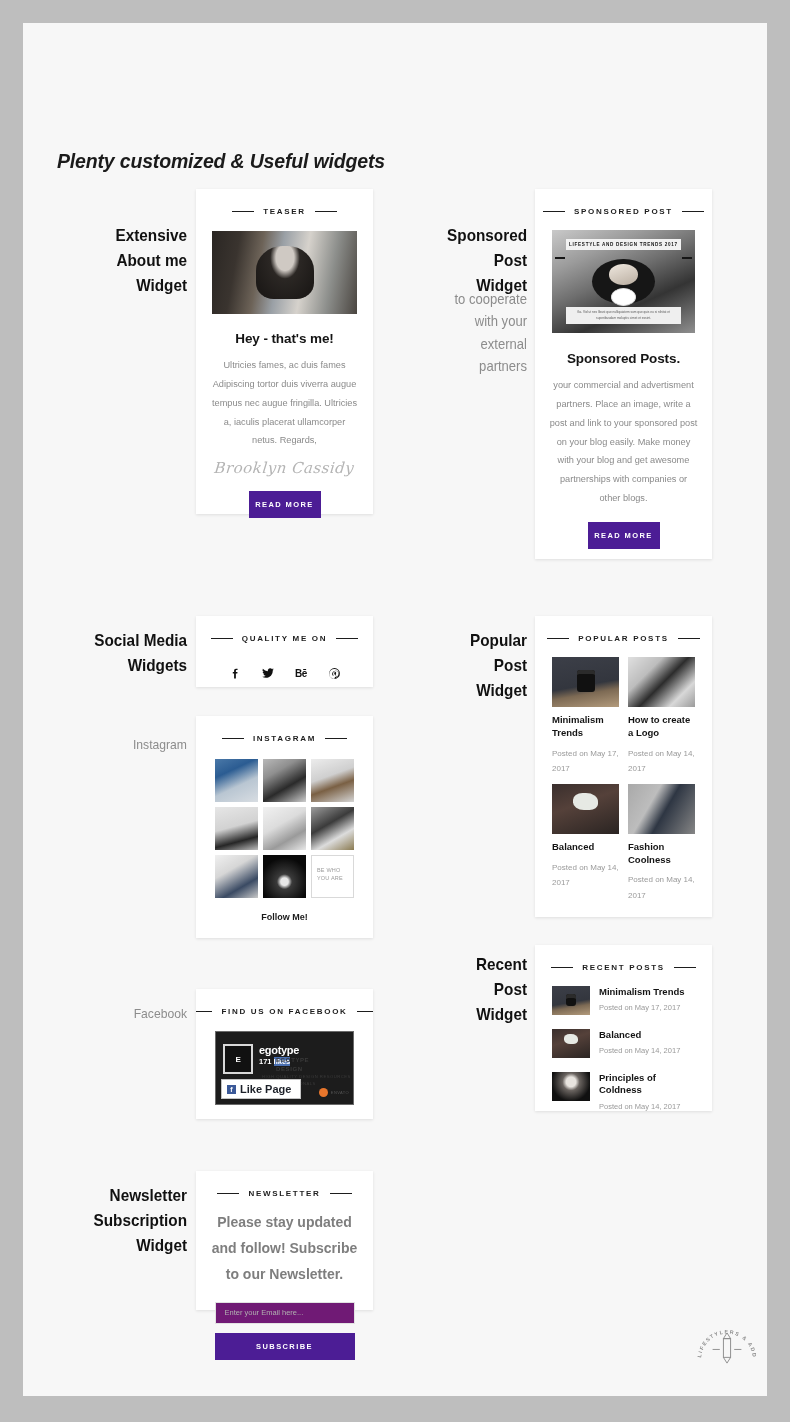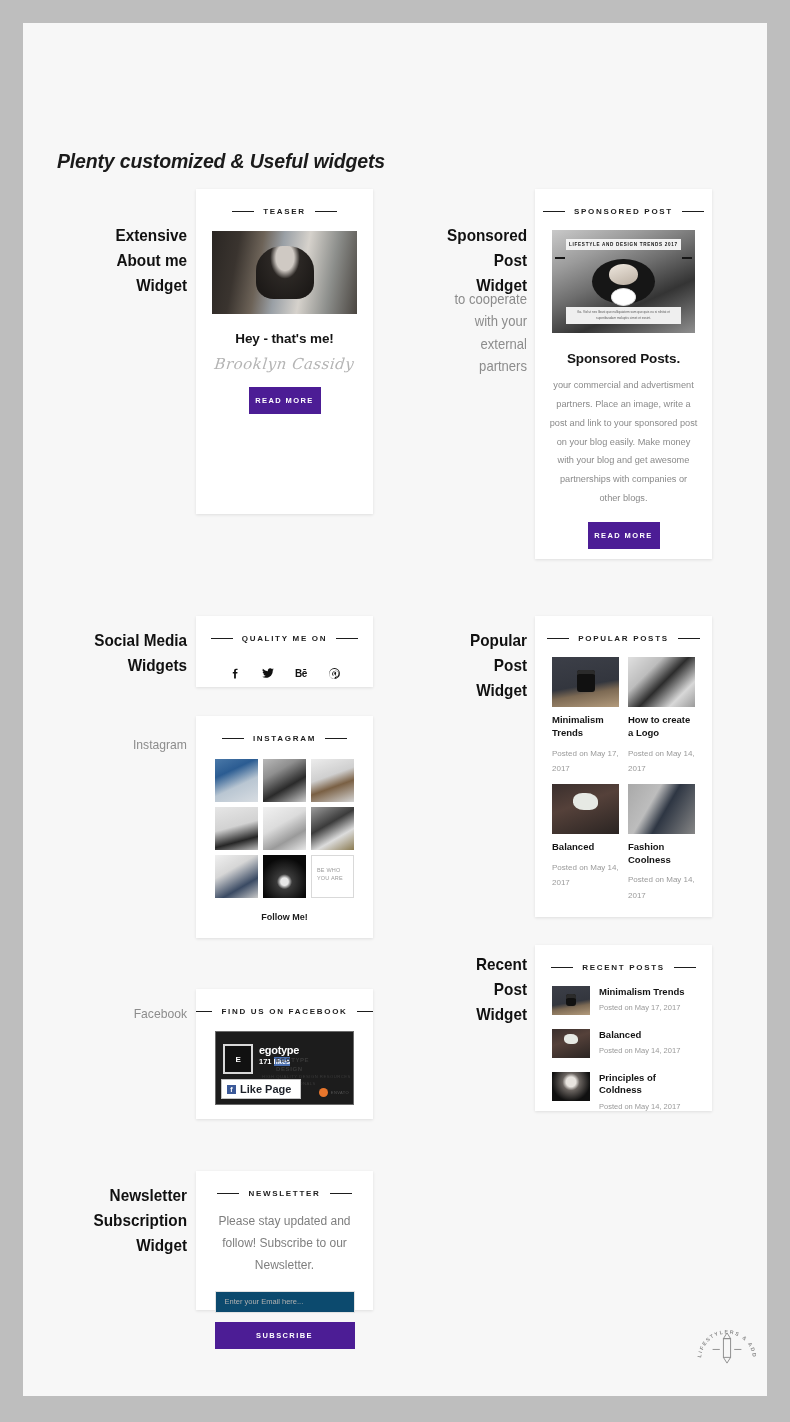--- a/index.html
+++ b/index.html
@@ -184,21 +184,21 @@
   
   .rrow { display: flex; gap: 9px; padding: 0 17px; margin-top: 14px; align-items: flex-start; }
   .rthumb { width: 38px; height: 29px; flex: 0 0 38px; overflow: hidden; position: relative; }
   .rtitle { font-size: 9.5px; font-weight: bold; color: #141414; line-height: 1.3; }
   .rdate { font-size: 7.5px; color: #9a9a9a; margin-top: 5px; }
 
   
   .nlinput {
     display: block; width: 140px; height: 22px;
     margin: 14px auto 0; border: 1px solid #e2e2e2;
-    background: #0c4a6e; font-size: 7.5px; color: #a9a9a9;
+    background: #701a75; font-size: 7.5px; color: #a9a9a9;
     padding: 0 9px; font-family: inherit;
   }
   .nlinput::placeholder { color: #b0b0b0; }
   .nlbtn { width: 140px; margin: 9px auto 0; }
 
   
   .logo { position: absolute; left: 668px; top: 1289px; width: 72px; height: 72px; }
 
   
   .ph { width: 100%; height: 100%; position: absolute; inset: 0; }
@@ -245,20 +245,21 @@
   <div class="card" style="left:173px;top:166px;width:177px;height:325px;">
     <div class="wtitle">
       <span class="ln"></span>
       <span class="tx">TEASER</span>
       <span class="ln"></span>
     </div>
     <div class="imgbox" style="margin:15px 16px 0;height:83px;">
       <div class="ph ph-teaser"></div>
     </div>
     <div class="h3" style="margin-top:17px;">Hey - that's me!</div>
+    <div class="body" style="margin-top:10px;">Ultricies fames, ac duis fames Adipiscing tortor duis viverra augue tempus nec augue fringilla. Ultricies a, iaculis placerat ullamcorper netus. Regards,</div>
     <div class="sig" style="margin-top:9px;">Brooklyn Cassidy</div>
     <button class="btn" style="width:72px;margin:14px auto 0;">READ MORE</button>
   </div>
 
   <div class="seclabel" style="left:340px;top:200px;width:164px;">
     <div>Sponsored</div>
     <div>Post</div>
     <div>Widget</div>
   </div>
   <div class="seclabel sub" style="left:340px;top:265px;width:164px;">
@@ -494,21 +495,21 @@
     <div>Subscription</div>
     <div>Widget</div>
   </div>
 
   <div class="card" style="left:173px;top:1148px;width:177px;height:139px;">
     <div class="wtitle">
       <span class="ln"></span>
       <span class="tx">NEWSLETTER</span>
       <span class="ln"></span>
     </div>
-    <div class="body" style="margin-top:12px;line-height:1.85;font-size:12px;color:#7e7e7e;">Please stay updated and follow! Subscribe to our Newsletter.</div>
+    <div class="body" style="margin-top:12px;line-height:1.85;font-size:14px;color:#7e7e7e;font-weight:bold;">Please stay updated and follow! Subscribe to our Newsletter.</div>
     <input class="nlinput" type="text" placeholder="Enter your Email here..." style="">
     <button class="btn nlbtn">SUBSCRIBE</button>
   </div>
 
   <div class="logo">
     <svg viewBox="0 0 100 100" width="72" height="72">
       <defs>
           <path id="arc" d="M 14,66 A 36,36 0 1 1 86,66"></path>
         </defs>
       <text font-size="7.2" fill="#8b8b8b" letter-spacing="2.1" font-family="Liberation Sans, sans-serif" font-weight="bold">

